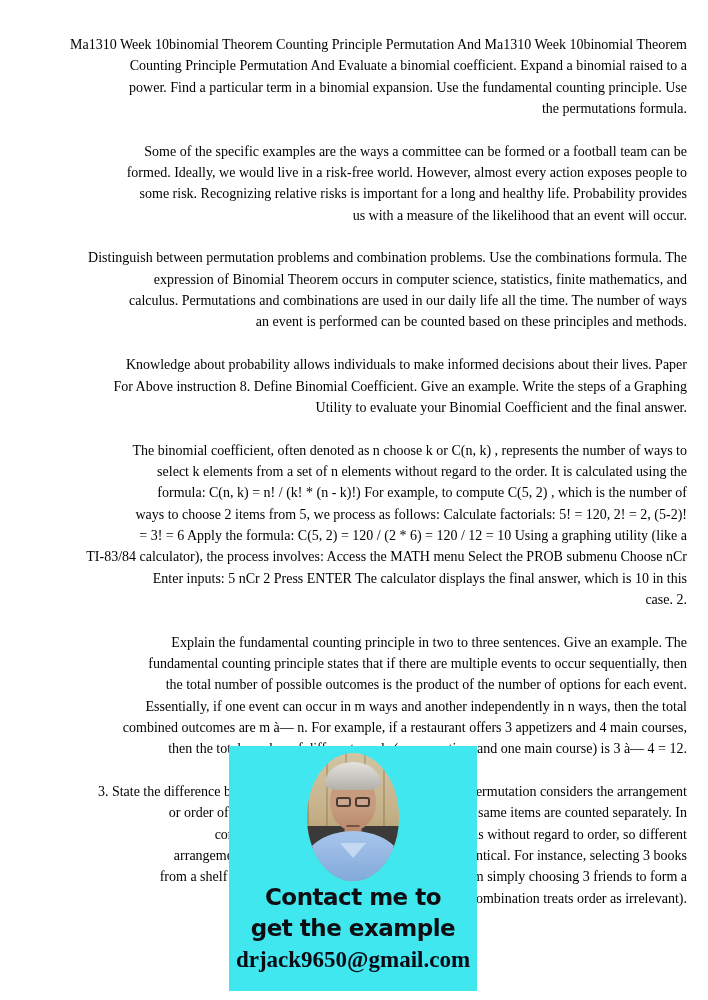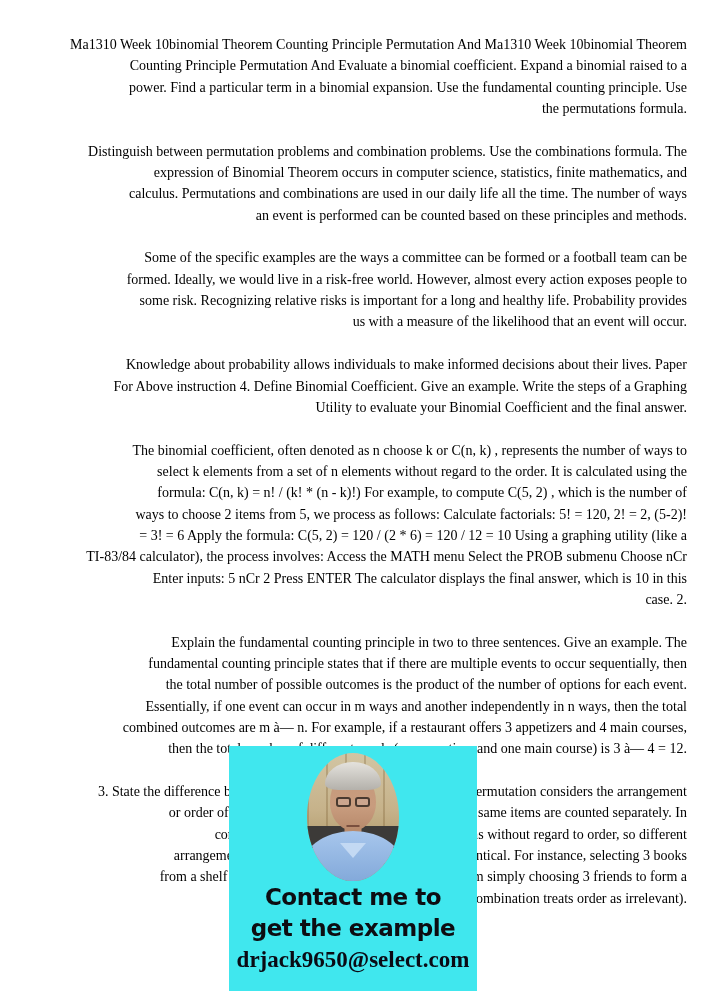--- a/index.html
+++ b/index.html
@@ -81,30 +81,30 @@
   }
 </style>
 </head>
 <body>
 
 <div class="doc">
   <p class="para">Ma1310 Week 10binomial Theorem Counting Principle Permutation And Ma1310 Week 10binomial Theorem
 Counting Principle Permutation And Evaluate a binomial coefficient. Expand a binomial raised to a
 power. Find a particular term in a binomial expansion. Use the fundamental counting principle. Use
 the permutations formula.</p>
+  <p class="para">Some of the specific examples are the ways a committee can be formed or a football team can be
+formed. Ideally, we would live in a risk-free world. However, almost every action exposes people to
+some risk. Recognizing relative risks is important for a long and healthy life. Probability provides
+us with a measure of the likelihood that an event will occur.</p>
   <p class="para">Distinguish between permutation problems and combination problems. Use the combinations formula. The
 expression of Binomial Theorem occurs in computer science, statistics, finite mathematics, and
 calculus. Permutations and combinations are used in our daily life all the time. The number of ways
 an event is performed can be counted based on these principles and methods.</p>
-  <p class="para">Some of the specific examples are the ways a committee can be formed or a football team can be
-formed. Ideally, we would live in a risk-free world. However, almost every action exposes people to
-some risk. Recognizing relative risks is important for a long and healthy life. Probability provides
-us with a measure of the likelihood that an event will occur.</p>
   <p class="para">Knowledge about probability allows individuals to make informed decisions about their lives. Paper
-For Above instruction 4. Define Binomial Coefficient. Give an example. Write the steps of a Graphing
+For Above instruction 8. Define Binomial Coefficient. Give an example. Write the steps of a Graphing
 Utility to evaluate your Binomial Coefficient and the final answer.</p>
   <p class="para">The binomial coefficient, often denoted as n choose k or C(n, k) , represents the number of ways to
 select k elements from a set of n elements without regard to the order. It is calculated using the
 formula: C(n, k) = n! / (k! * (n - k)!) For example, to compute C(5, 2) , which is the number of
 ways to choose 2 items from 5, we process as follows: Calculate factorials: 5! = 120, 2! = 2, (5-2)!
 = 3! = 6 Apply the formula: C(5, 2) = 120 / (2 * 6) = 120 / 12 = 10 Using a graphing utility (like a
 TI-83/84 calculator), the process involves: Access the MATH menu Select the PROB submenu Choose nCr
 Enter inputs: 5 nCr 2 Press ENTER The calculator displays the final answer, which is 10 in this
 case. 2.</p>
   <p class="para">Explain the fundamental counting principle in two to three sentences. Give an example. The
@@ -133,14 +133,14 @@
       <span class="lens"></span>
     </div>
     <div class="mouth"></div>
     <div class="shirt"></div>
     <div class="collar"></div>
   </div>
   <div class="card-heading">
     <div>Contact me to</div>
     <div>get the example</div>
   </div>
-  <div class="card-email">drjack9650@select.com</div>
+  <div class="card-email">drjack9650@gmail.com</div>
 </div>
 
 </body></html>

